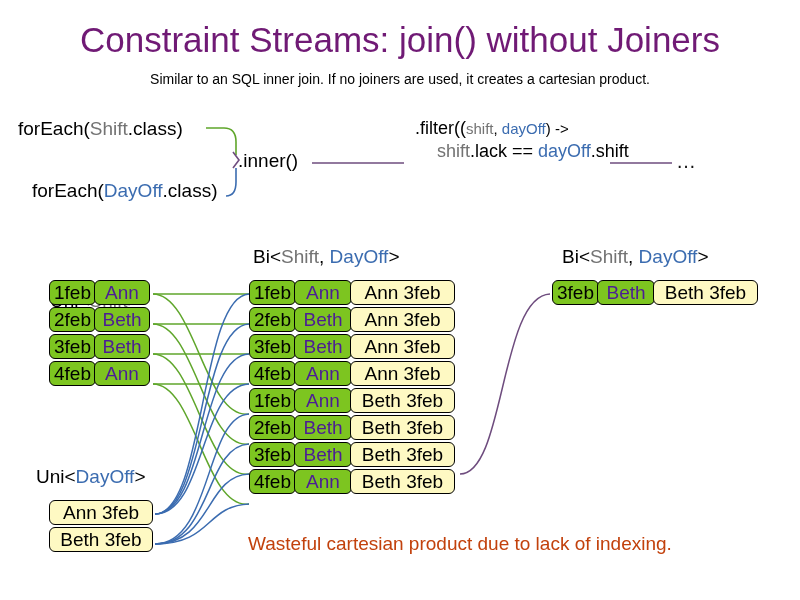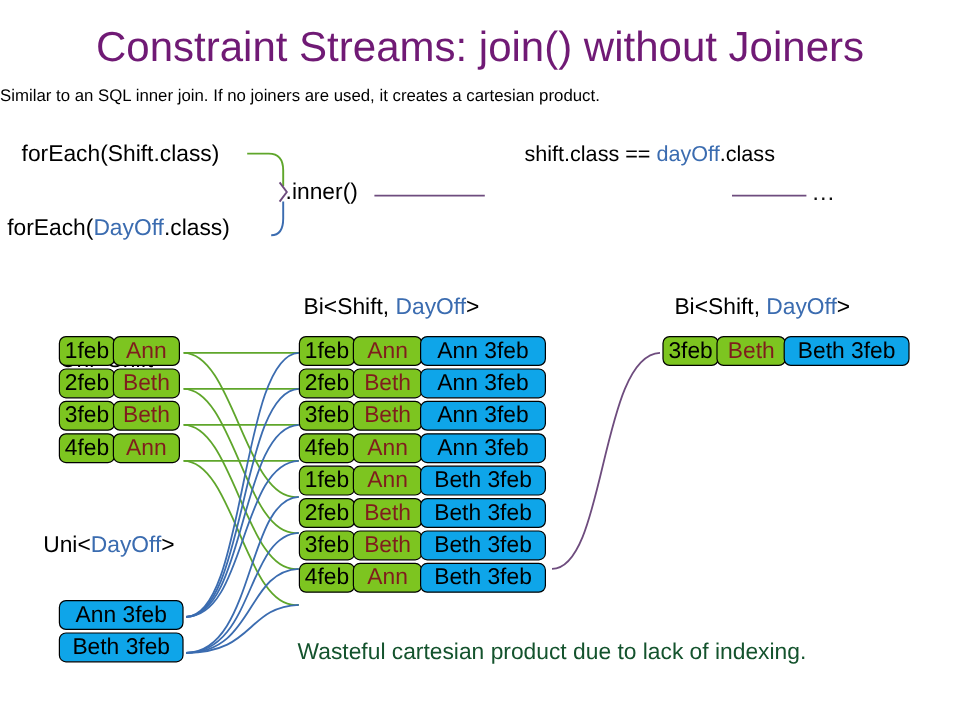--- a/index.html
+++ b/index.html
@@ -23,39 +23,40 @@
     left: 0; top: 20px; width: 800px;
     text-align: center;
     font-size: 35px;
     line-height: 40px;
     font-weight: normal;
     color: #701a75;
     white-space: nowrap;
   }
   #subtitle {
     left: 0; top: 70px; width: 800px;
+    text-align: center;
     font-size: 14px;
     line-height: 18px;
     color: #000;
     white-space: nowrap;
   }
 
   
   .code {
     font-size: 19px;
     line-height: 22px;
     white-space: nowrap;
     color: #000;
   }
-  .shiftTok { color: #000000; }
+  .shiftTok { color: #737373; }
   .dayoffTok { color: #3B6CB0; }
   .smallTok { font-size: 15px; }
 
   #forEachShift { left: 18px; top: 118px; }
-  #forEachDayOff { left: 6px; top: 180px; }
+  #forEachDayOff { left: 32px; top: 180px; }
   #joinLabel { left: 238px; top: 150px; }
 
   #filterBlock {
     left: 415px; top: 117px;
     font-size: 18px;
     line-height: 23px;
     white-space: nowrap;
   }
   #filterBlock .l1 { padding-left: 0; }
   #filterBlock .l2 { padding-left: 22px; }
@@ -71,21 +72,21 @@
   
   .streamLabel {
     font-size: 19px;
     line-height: 22px;
     white-space: nowrap;
     color: #000;
   }
   #labelUniShift { left: 50px; top: 246px; margin-top: 44px; }
   #labelBi { left: 253px; top: 246px; }
   #labelBiRight { left: 562px; top: 246px; }
-  #labelUniDayOff { left: 36px; top: 444px; }
+  #labelUniDayOff { left: 36px; top: 466px; }
 
   
   .card {
     display: flex;
     align-items: stretch;
     height: 25px;
     box-sizing: border-box;
   }
   .cell {
     border: 1.6px solid #000;
@@ -93,23 +94,23 @@
     box-sizing: border-box;
     display: flex;
     align-items: center;
     justify-content: center;
     font-size: 19px;
     line-height: 19px;
     white-space: nowrap;
     padding: 0 3px;
   }
   .cell.green { background: #7DC520; }
-  .cell.blue  { background: #0ea5e9; }
+  .cell.blue  { background: #fef9c3; }
   .cell.date  { color: #000; }
-  .cell.name  { color: #7f1d1d; }
+  .cell.name  { color: #4c1d95; }
   .cell.dayoff { color: #000; }
 
   
   .card .cell + .cell { margin-left: -2px; }
 
   
   #uniShiftList { left: 49px; top: 280px; }
   #uniShiftList .card { margin-bottom: 2px; }
   #uniShiftList .c-date { width: 47px; }
   #uniShiftList .c-name { width: 56px; }
@@ -130,21 +131,21 @@
   #resultCard { left: 552px; top: 280px; }
   #resultCard .c-date { width: 47px; }
   #resultCard .c-name { width: 58px; }
   #resultCard .c-dayoff { width: 105px; }
 
   
   #warning {
     left: 248px; top: 531px;
     font-size: 19px;
     line-height: 26px;
-    color: #14532d;
+    color: #c2410c;
     white-space: nowrap;
   }
 
   
   #wires {
     left: 0; top: 0;
     width: 800px; height: 600px;
     pointer-events: none;
   }
 </style>
@@ -154,21 +155,22 @@
 <div class="abs" id="title">Constraint Streams: join() without Joiners</div>
 <div class="abs" id="subtitle">Similar to an SQL inner join. If no joiners are used, it creates a cartesian product.</div>
 
 <div class="abs code" id="forEachShift"><span>forEach(</span><span class="shiftTok">Shift</span><span>.class)</span></div>
 
 <div class="abs code" id="forEachDayOff"><span>forEach(</span><span class="dayoffTok">DayOff</span><span>.class)</span></div>
 
 <div class="abs code" id="joinLabel">.inner()</div>
 
 <div class="abs" id="filterBlock">
-  <div class="l2"><span class="shiftTok">shift</span><span>.class == </span><span class="dayoffTok">dayOff</span><span>.class</span></div>
+  <div class="l1"><span>.filter((</span><span class="shiftTok smallTok">shift</span><span class="smallTok">, </span><span class="dayoffTok smallTok">dayOff</span><span class="smallTok">) -&gt;</span></div>
+  <div class="l2"><span class="shiftTok">shift</span><span>.lack == </span><span class="dayoffTok">dayOff</span><span>.shift</span></div>
 </div>
 
 <div class="abs" id="ellipsis">…</div>
 
 <div class="abs streamLabel" id="labelUniShift"><span>Uni&lt;</span><span class="shiftTok">Shift</span><span>&gt;</span></div>
 
 <div class="abs streamLabel" id="labelBi"><span>Bi&lt;</span><span class="shiftTok">Shift</span><span>, </span><span class="dayoffTok">DayOff</span><span>&gt;</span></div>
 
 <div class="abs streamLabel" id="labelBiRight"><span>Bi&lt;</span><span class="shiftTok">Shift</span><span>, </span><span class="dayoffTok">DayOff</span><span>&gt;</span></div>
 

